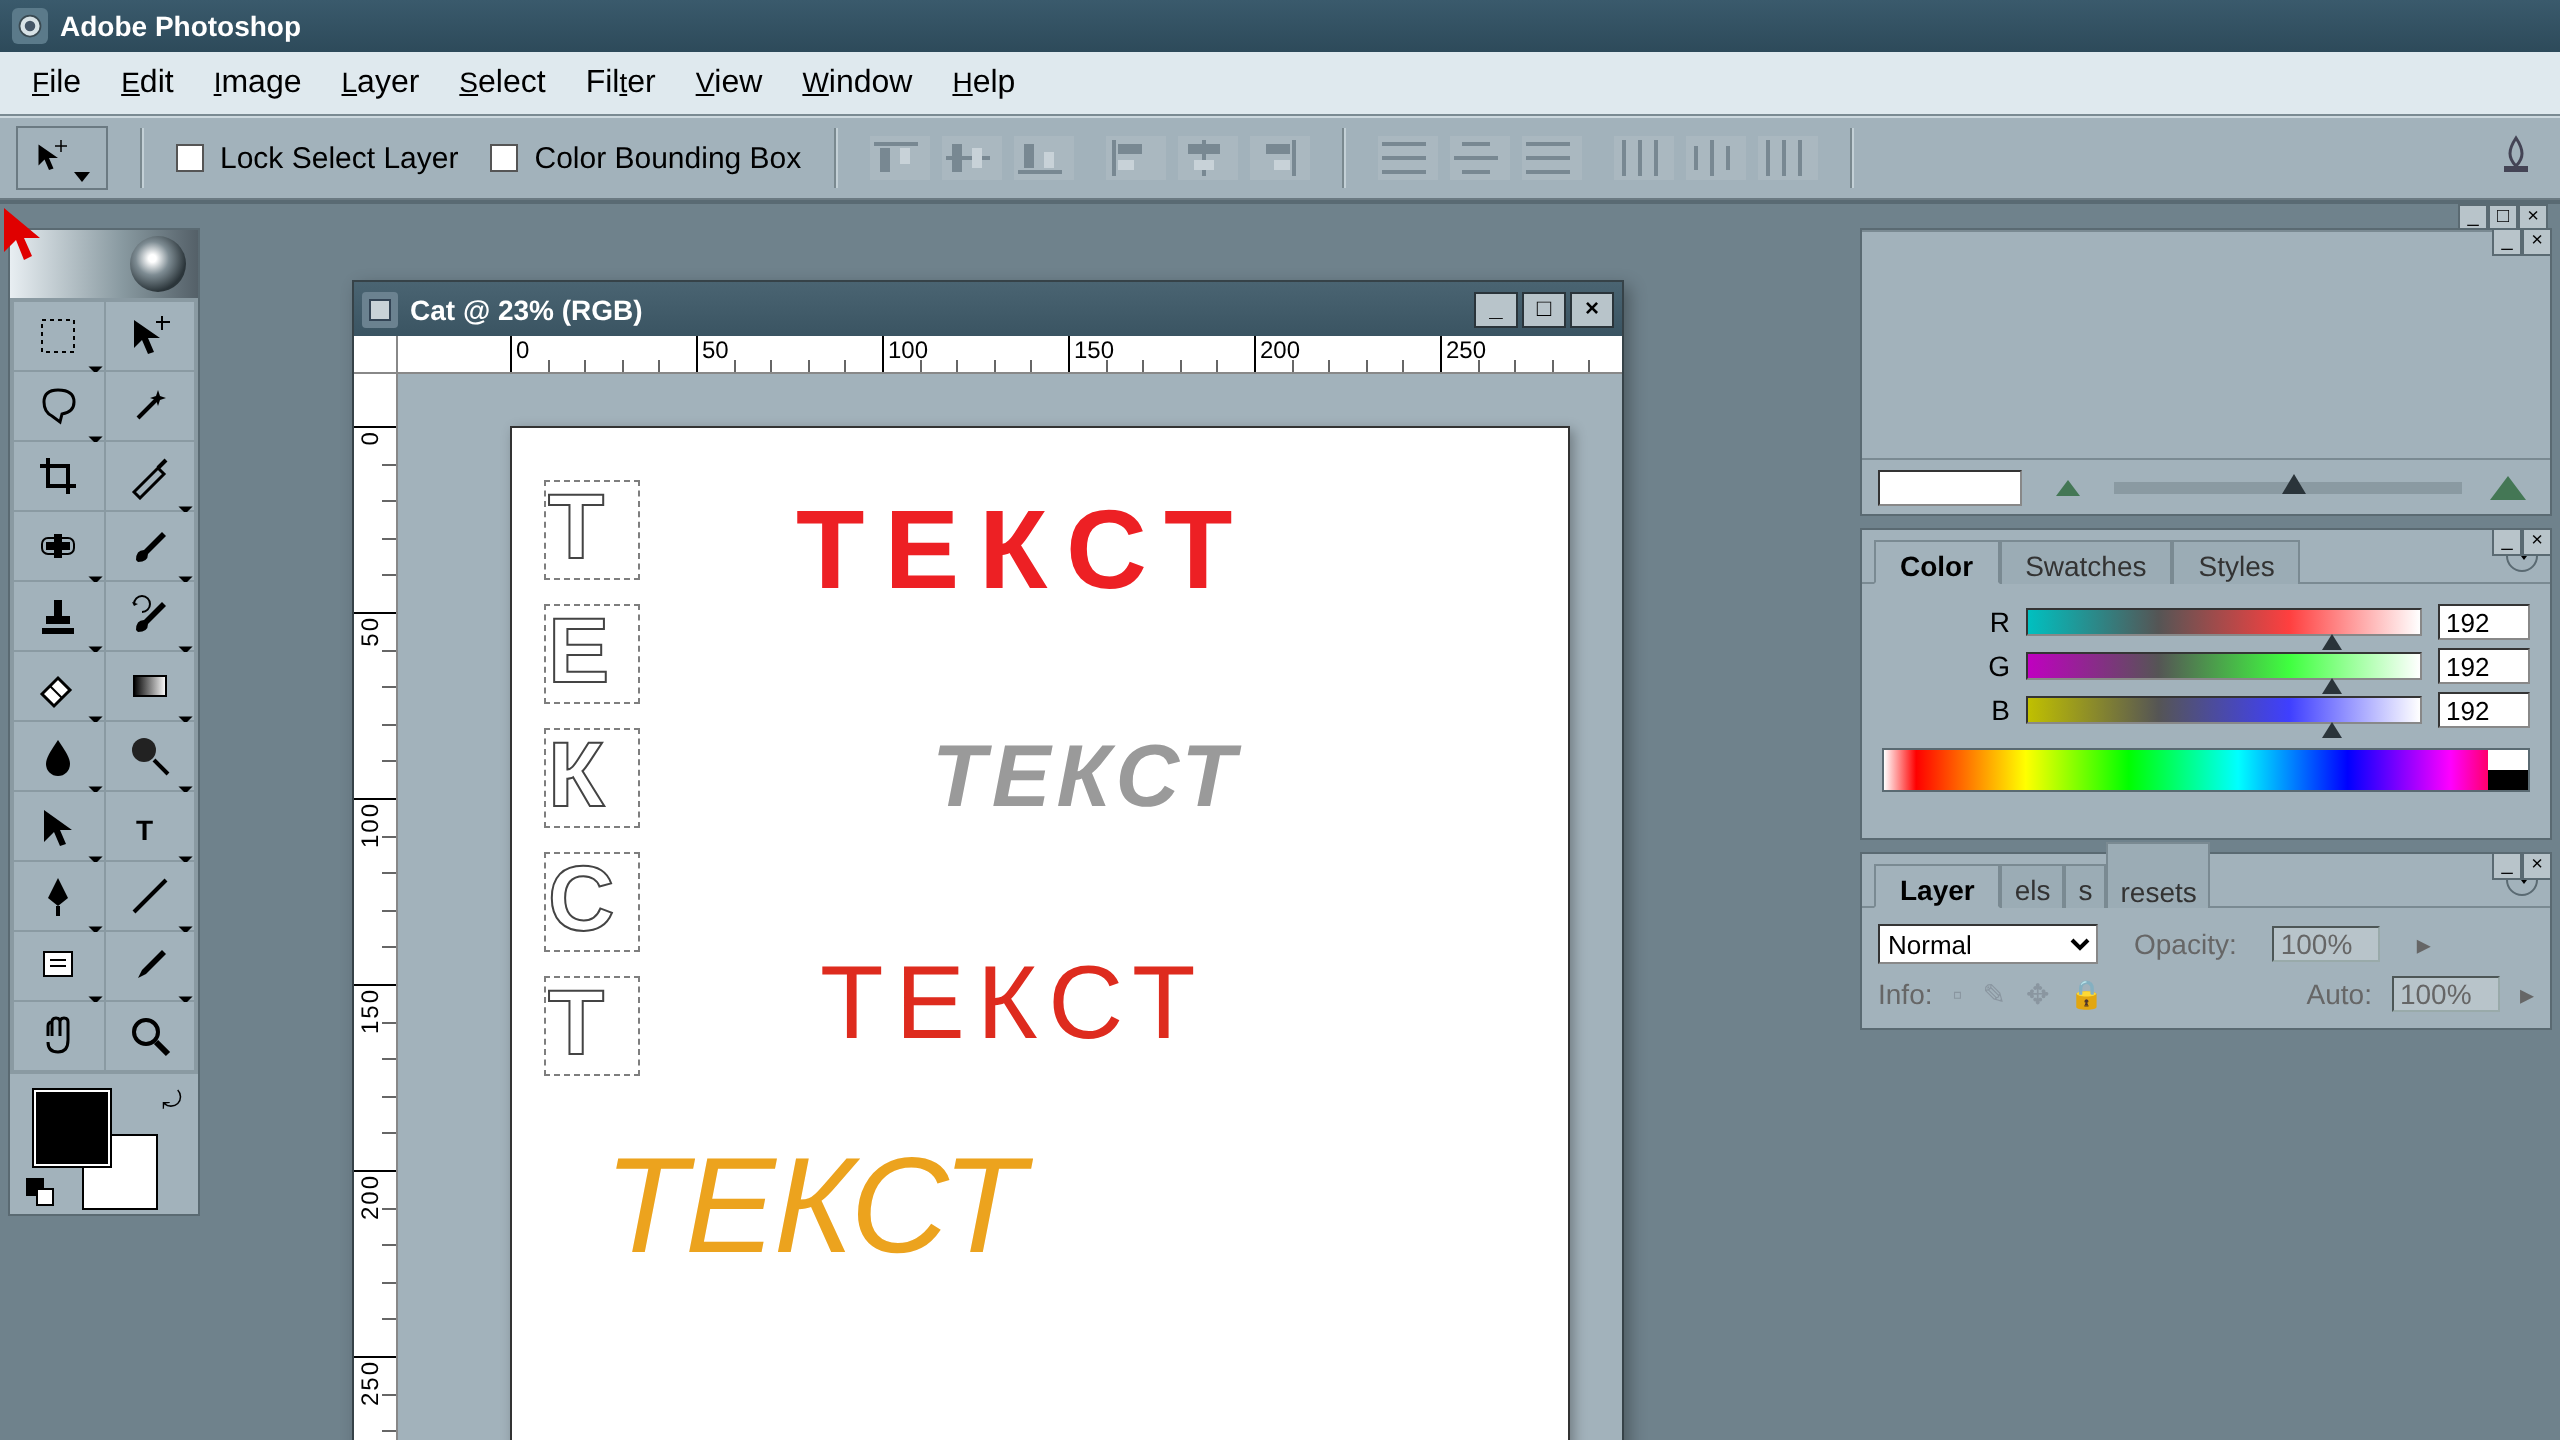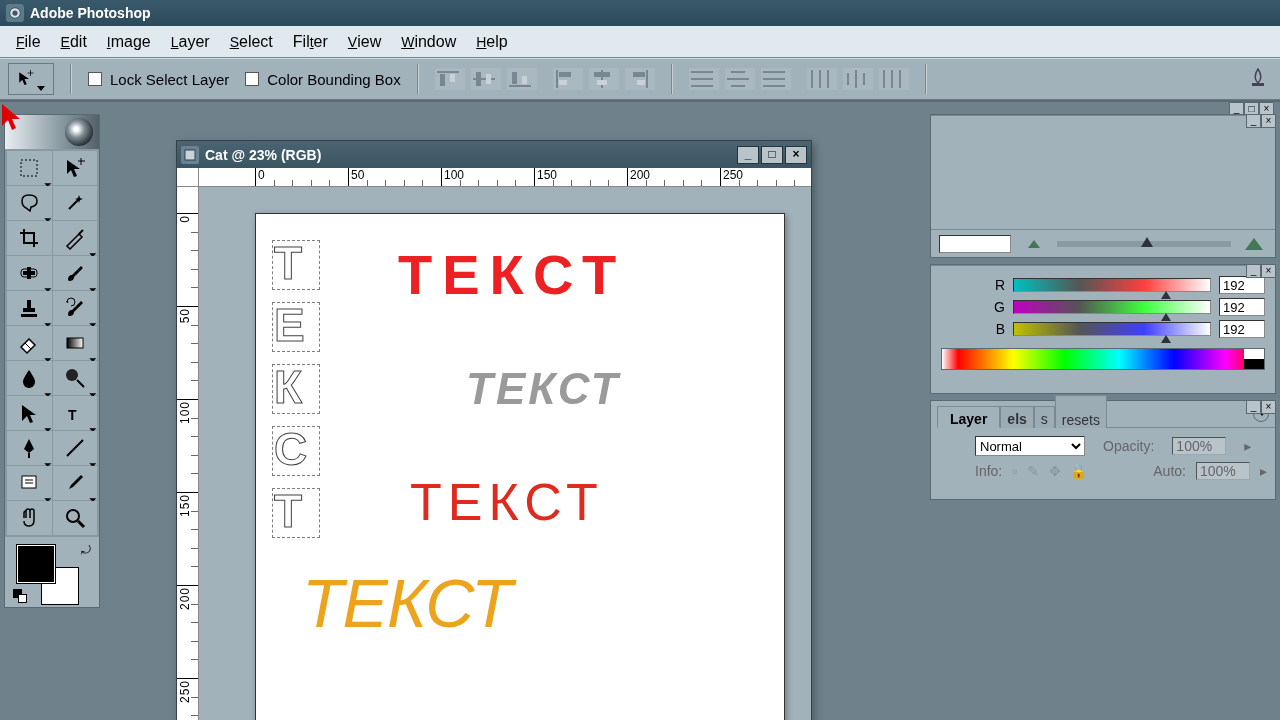--- a/index.html
+++ b/index.html
@@ -105,21 +105,21 @@
 .grad.g { background:linear-gradient(90deg,#c000c0,#555,#3fff3f,#fff); }
 .grad.b { background:linear-gradient(90deg,#c0c000,#555,#3f3fff,#fff); }
 .color-ch .thumb { position:absolute; left:75%; top:12px; width:0;height:0;border-left:5px solid transparent;border-right:5px solid transparent;border-bottom:8px solid #2a343a;}
 .color-ch input { width:46px; height:18px; border:1px inset #888; background:#fff; font-size:13px; text-align:left; padding:0 3px;}
 .hue-bar { height:22px; margin-top:6px; background:linear-gradient(90deg,#fff 0%,#ff0000 5%,#ffff00 22%,#00ff00 38%,#00ffff 55%,#0000ff 72%,#ff00ff 88%,#ff0000 98%,#000 100%); border:1px solid #5a6a72; position:relative;}
 .hue-bar .bw { position:absolute; right:0; top:0; bottom:0; width:20px; }
 .hue-bar .bw .w{position:absolute;top:0;left:0;right:0;height:50%;background:#fff;}
 .hue-bar .bw .b{position:absolute;bottom:0;left:0;right:0;height:50%;background:#000;}
 
 
-.layers-body { padding:8px 8px 19px;margin-left:36px; }
+.layers-body { padding:8px 8px 8px; }
 .lrow1 { display:flex; align-items:center; gap:18px; margin-bottom:6px;}
 .lrow1 select { width:110px; height:20px; background:#fff; border:1px inset #888; font-size:13px;}
 .lrow1 .opa-lbl{ color:#666; font-size:14px;}
 .lrow1 .opa-val{ color:#666; font-size:14px; width:54px; height:18px; border:1px inset #9aa; background:#b8c4ca; text-align:left;padding:0 3px;}
 .lrow2 { display:flex; align-items:center; gap:10px; }
 .lrow2 .ll { color:#666; font-size:14px; }
 .lrow2 .lock-ico { color:#8a96a0; font-size:14px; }
 .lrow2 .fill-lbl{ color:#666; font-size:14px; margin-left:auto;}
 .lrow2 .fill-val{ color:#666; font-size:14px; width:54px; height:18px; border:1px inset #9aa; background:#b8c4ca;text-align:left;padding:0 3px;}
 
@@ -575,20 +575,28 @@
             </svg>
           </div>
       </div>
     </div>
 
     <div class="panel">
       <div class="p-top">
           <div class="pb">_</div>
           <div class="pb">×</div>
         </div>
+      <div class="tabs">
+        <div class="tab active">Color</div>
+        <div class="tab">Swatches</div>
+        <div class="tab">Styles</div>
+        <div class="opt">
+            <div class="tri"></div>
+          </div>
+      </div>
       <div class="p-body color-body">
         <div style="display:flex; gap:10px;">
           <div style="position:relative;width:40px;height:40px;">
             <div class="sw-bg" style="position:absolute;left:12px;top:14px;"></div>
             <div class="sw-fg" style="position:absolute;left:0;top:0;"></div>
           </div>
           <div style="flex:1;">
             <div class="color-ch">
                 <label>R</label>
                 <div class="grad r">
@@ -621,21 +629,21 @@
       </div>
     </div>
 
     <div class="panel">
       <div class="p-top">
           <div class="pb">_</div>
           <div class="pb">×</div>
         </div>
       <div class="tabs">
         <div class="tab active">Layer</div>
-        <div class="tab" style="padding:4px 6px;font-weight:bold;">els</div>
+        <div class="tab" style="padding:4px 6px;">els</div>
         <div class="tab" style="padding:4px 6px;">s</div>
         <div class="tab" style="padding:16px 6px;">resets</div>
         <div class="opt">
             <div class="tri"></div>
           </div>
       </div>
       <div class="p-body layers-body">
         <div class="lrow1">
           <select><option>Normal</option></select>
           <span class="opa-lbl">Opacity:</span>

